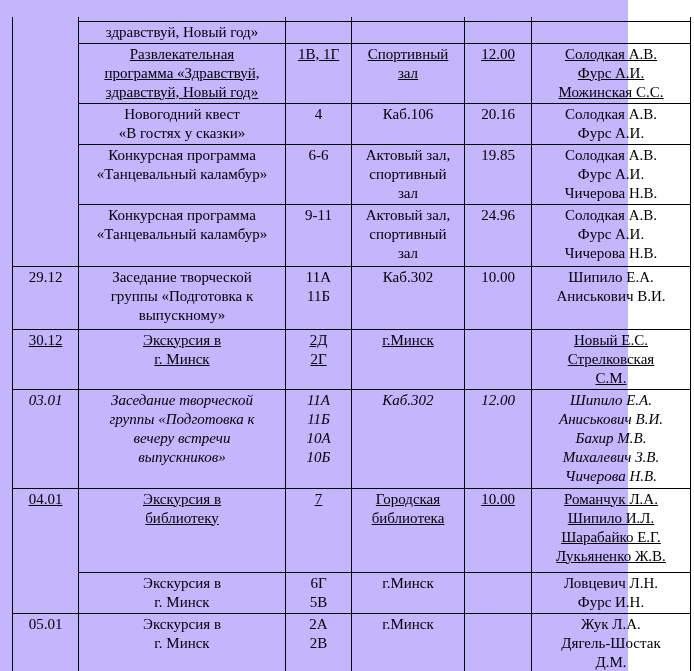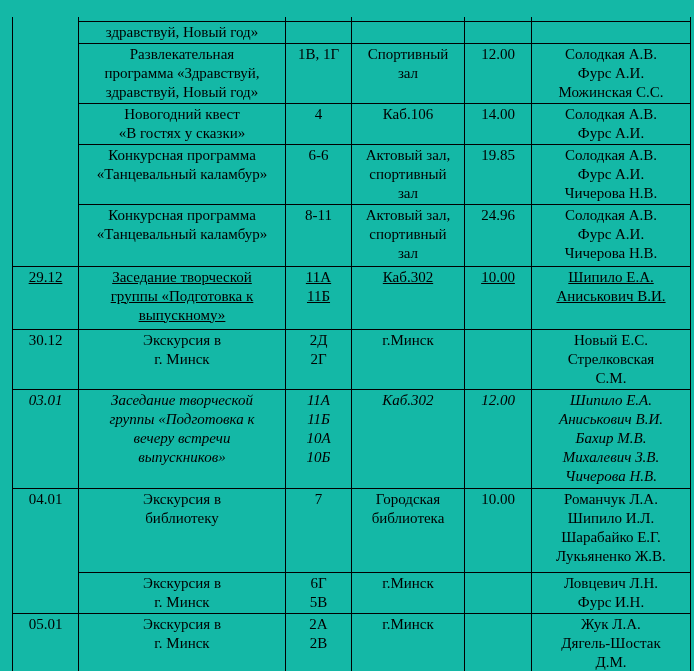--- a/index.html
+++ b/index.html
@@ -5,23 +5,23 @@
   html, body {
     margin: 0;
     padding: 0;
     background: #ffffff;
     width: 694px;
     height: 671px;
     overflow: hidden;
   }
   .page {
     position: relative;
-    width: 694px;
+    width: 628px;
     height: 671px;
-    background: #14b8a6;
+    background: #c4b5fd;
     font-family: "Liberation Serif", "DejaVu Serif", serif;
     color: #000000;
   }
   table.sched {
     position: absolute;
     left: 12px;
     top: 17px;
     border-collapse: collapse;
     table-layout: fixed;
     width: 678px;
@@ -36,28 +36,28 @@
     text-align: center;
     white-space: pre-line;
     padding: 1px 2px;
     overflow: hidden;
   }
   
   table.sched td.nt { border-top: none; }
   
   tr.r0  { height: 4px;  }
   tr.r1  { height: 20px; }
-  tr.r2  { height: 60px; }
+  tr.r2  { height: 60px; text-decoration: underline; }
   tr.r3  { height: 38px; }
   tr.r4  { height: 60px; }
   tr.r5  { height: 62px; }
-  tr.r6  { height: 63px; text-decoration: underline; }
-  tr.r7  { height: 53px; }
+  tr.r6  { height: 63px; }
+  tr.r7  { height: 53px; text-decoration: underline; }
   tr.r8  { height: 99px; font-style: italic; }
-  tr.r9  { height: 84px; }
+  tr.r9  { height: 84px; text-decoration: underline; }
   tr.r10 { height: 38px; }
   tr.r11 { height: 56px; }
 </style>
 </head>
 <body>
 
 <div class="page">
   <table class="sched">
     <colgroup>
       <col style="width:66px">
@@ -97,42 +97,42 @@
       <td>Солодкая А.В.
 Фурс А.И.
 Можинская С.С.</td>
     </tr>
 
     <tr class="r3">
       <td>Новогодний квест
 «В гостях у сказки»</td>
       <td>4</td>
       <td>Каб.106</td>
-      <td>14.00</td>
+      <td>20.16</td>
       <td>Солодкая А.В.
 Фурс А.И.</td>
     </tr>
 
     <tr class="r4">
       <td>Конкурсная программа
 «Танцевальный каламбур»</td>
       <td>6-6</td>
       <td>Актовый зал,
 спортивный
 зал</td>
       <td>19.85</td>
       <td>Солодкая А.В.
 Фурс А.И.
 Чичерова Н.В.</td>
     </tr>
 
     <tr class="r5">
       <td>Конкурсная программа
 «Танцевальный каламбур»</td>
-      <td>8-11</td>
+      <td>9-11</td>
       <td>Актовый зал,
 спортивный
 зал</td>
       <td>24.96</td>
       <td>Солодкая А.В.
 Фурс А.И.
 Чичерова Н.В.</td>
     </tr>
 
     <tr class="r6">

